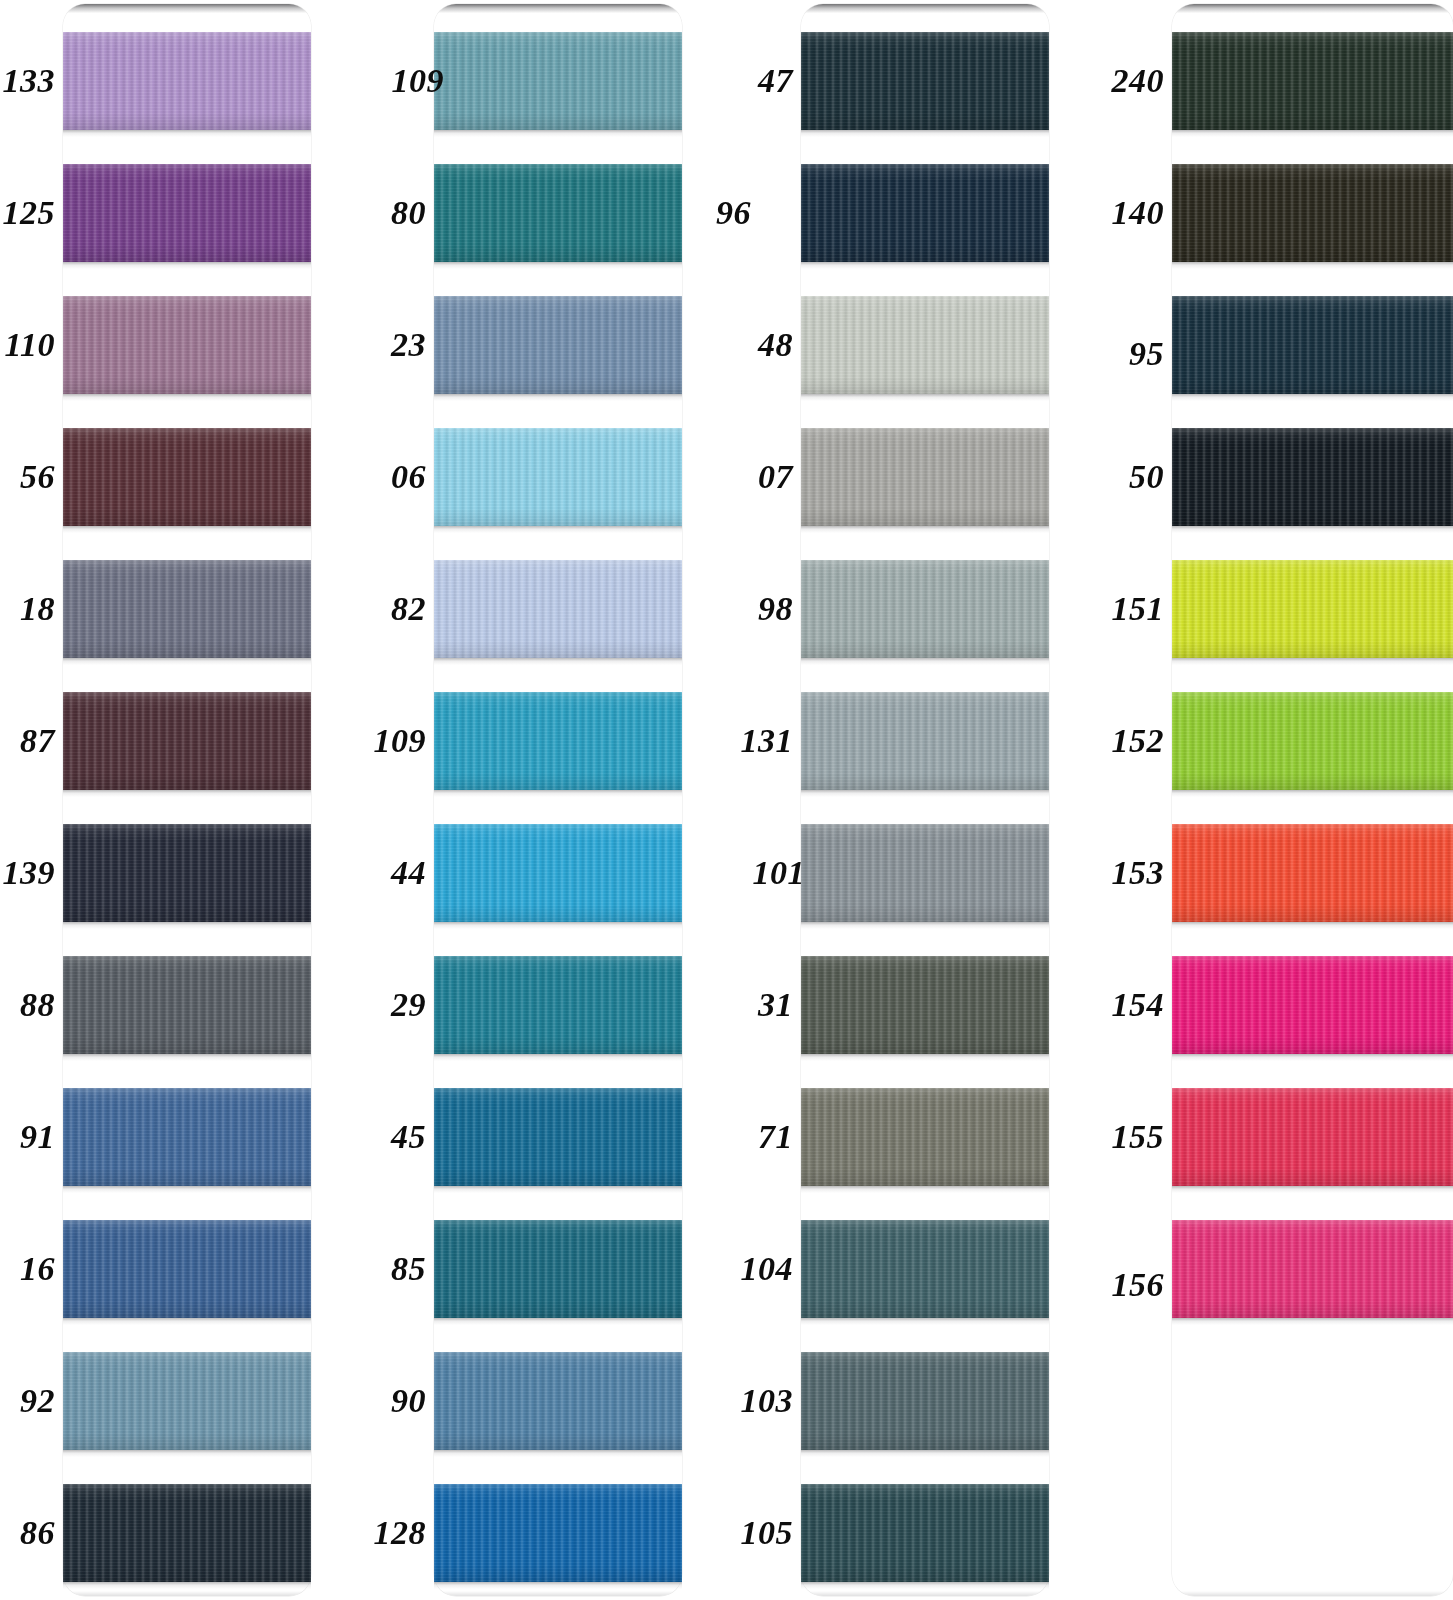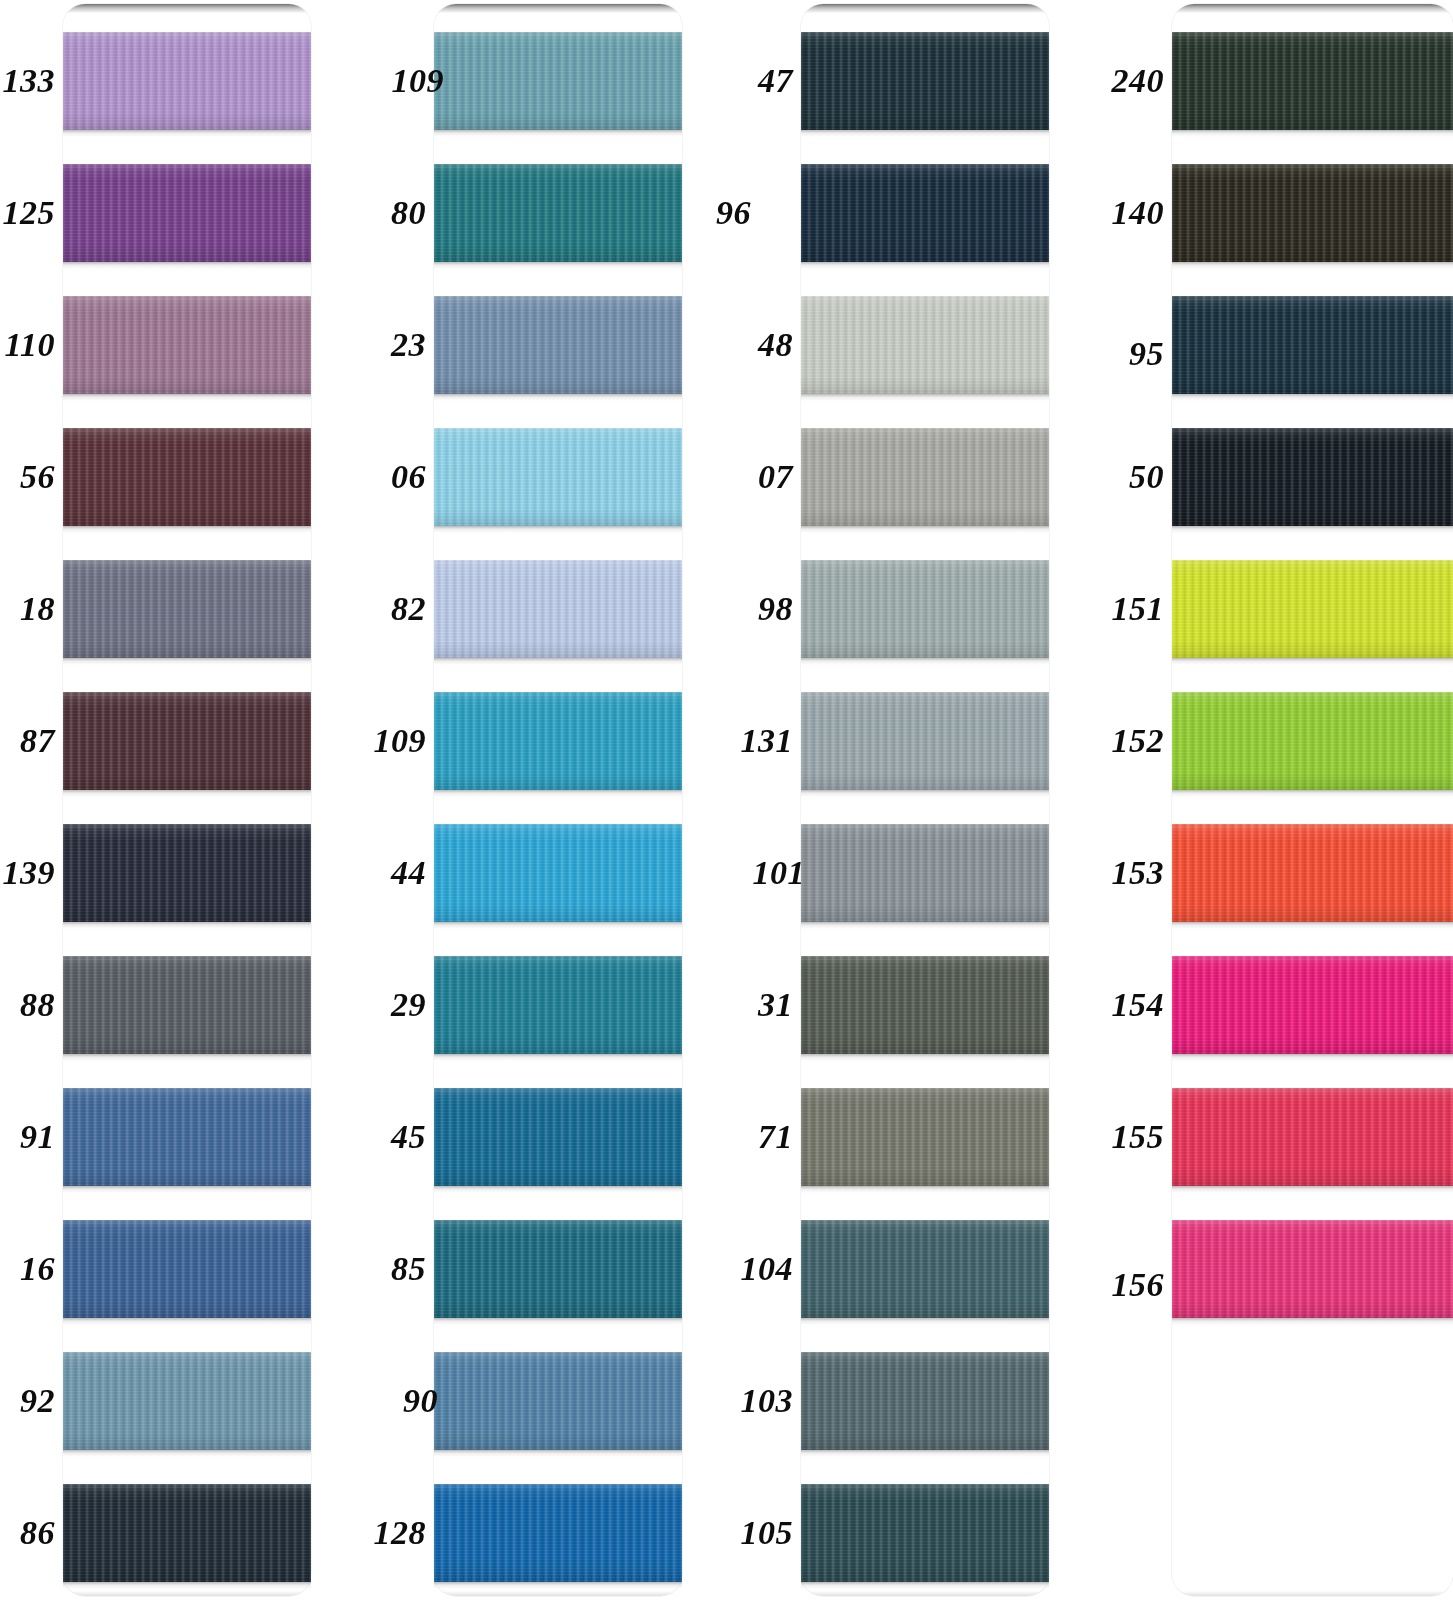--- a/index.html
+++ b/index.html
@@ -261,21 +261,21 @@
       <div class="code" style="left: 368px; width: 58px; top: 1120px;">45</div>
       <div class="swatch" title="85" style="left: 434px; width: 248px; top: 1220px; height: 98px;">
         <div class="ribbon" style="background: rgb(27, 106, 128);"></div>
       </div>
       <div class="swatch-shadow" style="left: 434px; width: 248px; top: 1318px;"></div>
       <div class="code" style="left: 368px; width: 58px; top: 1252px;">85</div>
       <div class="swatch" title="90" style="left: 434px; width: 248px; top: 1352px; height: 98px;">
         <div class="ribbon" style="background: rgb(81, 130, 168);"></div>
       </div>
       <div class="swatch-shadow" style="left: 434px; width: 248px; top: 1450px;"></div>
-      <div class="code" style="left: 380px; width: 58px; top: 1384px;">90</div>
+      <div class="code" style="left: 368px; width: 58px; top: 1384px;">90</div>
       <div class="swatch" title="128" style="left: 434px; width: 248px; top: 1484px; height: 98px;">
         <div class="ribbon" style="background: rgb(16, 102, 172);"></div>
       </div>
       <div class="swatch-shadow" style="left: 434px; width: 248px; top: 1582px;"></div>
       <div class="code" style="left: 368px; width: 58px; top: 1516px;">128</div>
     </div>
     <div class="column" style="left: 0px;">
       <div class="card" style="left: 801px; width: 248px;">
         <div class="card-lip"></div>
         <div class="card-lip-bottom"></div>

